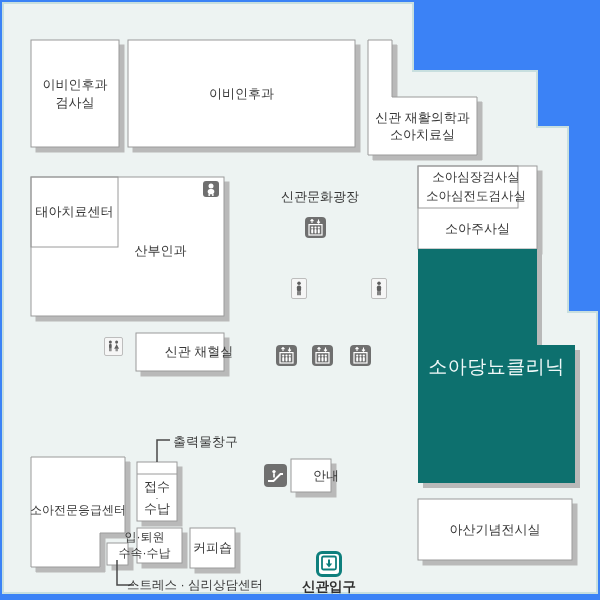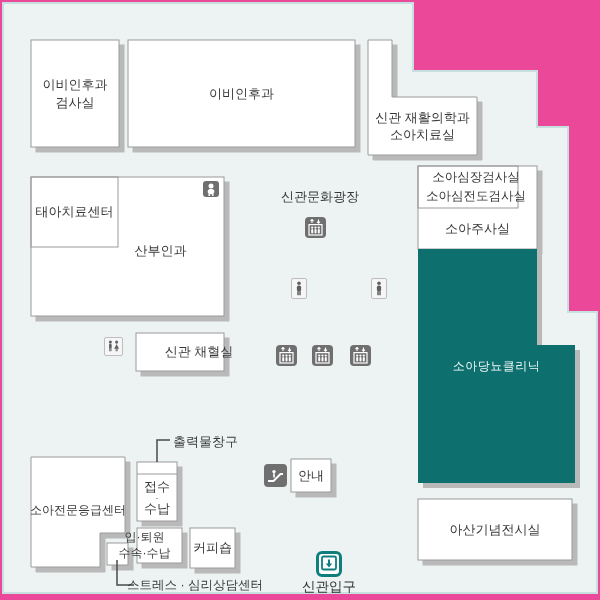--- a/index.html
+++ b/index.html
@@ -1,33 +1,33 @@
 <!DOCTYPE html>
 <html><head>
 <meta charset="utf-8">
 <style>
   html,body{margin:0;padding:0;background:#ffffff;}
   .canvas{
-    position:relative;width:600px;height:600px;background:#ec4899;
+    position:relative;width:600px;height:600px;background:#3b82f6;
     font-family:"Liberation Sans","DejaVu Sans",sans-serif;
     overflow:hidden;
   }
   svg.layer{position:absolute;left:0;top:0;}
   .lbl{
     position:absolute;display:flex;flex-direction:column;align-items:center;justify-content:center;
     text-align:center;color:#383838;font-size:13px;line-height:1.32;white-space:pre;
   }
   .lbl.left{align-items:flex-start;text-align:left;gap:36px;}
   .lbl .dot{font-size:9px;line-height:.55;}
-  .white-txt{color:#eff8f8;font-size:12px;letter-spacing:.5px;}
+  .white-txt{color:#eff8f8;font-size:19px;letter-spacing:.5px;}
   .icon{position:absolute;display:flex;align-items:center;justify-content:center;box-sizing:border-box;}
   .icon.dark{background:#6f6f6f;border-radius:4px;}
   .icon.light{background:#f6f6f6;border:1px solid #bdbdbd;border-radius:2px;}
   .icon.entrance{background:#ffffff;border:3px solid #0e7f7d;border-radius:6px;}
-  .bold{font-weight:normal;color:#2e2e2e;}
+  .bold{font-weight:bold;color:#2e2e2e;}
   .sz12{font-size:12px;}
   .sz125{font-size:12.5px;}
 </style>
 </head>
 <body>
 
 <div class="canvas">
 
   <svg class="layer" width="600" height="600" viewBox="0 0 600 600">
     <defs>
@@ -127,21 +127,21 @@
 
   <div class="lbl sz12" style="left:118px;top:530px;width:53px;height:32px;">
     <span>입·퇴원</span>
     <span>수속·수납</span>
   </div>
 
   <div class="lbl" style="left:190px;top:528px;width:45px;height:40px;">
     <span>커피숍</span>
   </div>
 
-  <div class="lbl" style="left:291px;top:459px;width:40px;height:33px;">
+  <div class="lbl" style="left:291px;top:459px;width:40px;height:33px;padding-left:15px;">
     <span>안내</span>
   </div>
 
   <div class="lbl left sz125" style="left:127px;top:577px;width:155px;height:16px;">
     <span>스트레스 · 심리상담센터</span>
   </div>
 
   <div class="lbl" style="left:418px;top:499px;width:154px;height:61px;">
     <span>아산기념전시실</span>
   </div>

